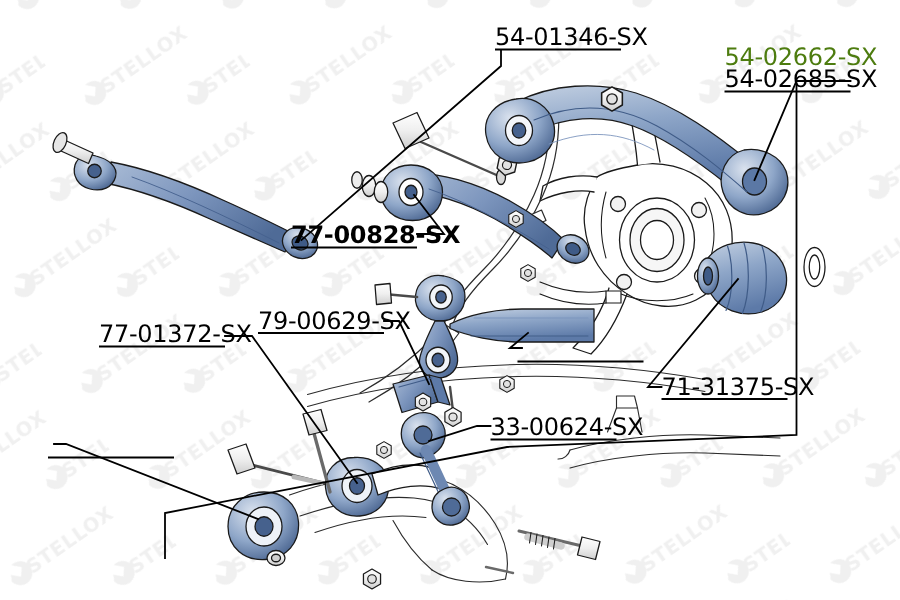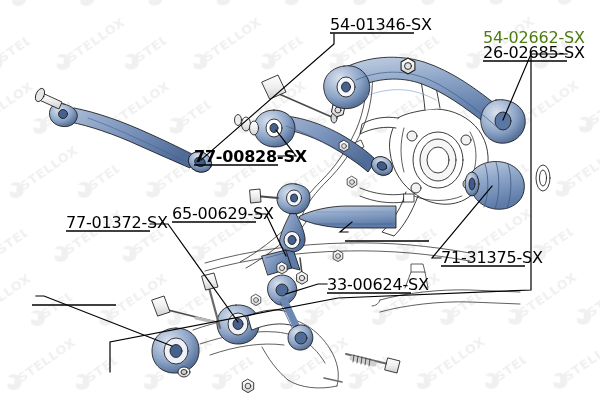--- a/index.html
+++ b/index.html
@@ -352,21 +352,21 @@
       <line x1="345" y1="241" x2="429" y2="241"></line>
       <line x1="441" y1="266" x2="525" y2="266"></line>
       <line x1="327" y1="293" x2="411" y2="293"></line>
       <line x1="32" y1="305" x2="116" y2="305"></line>
     </g>
   </svg>
 
   <div id="labels">
     <div class="lbl" style="left:330px;top:18px;">54-01346-SX</div>
     <div class="lbl blue" style="left:483px;top:31px;">54-02662-SX</div>
-    <div class="lbl" style="left:483px;top:46px;">26-02685-SX</div>
+    <div class="lbl" style="left:483px;top:46px;">54-02685-SX</div>
     <div class="lbl" style="left:194px;top:150px;font-weight:bold;">77-00828-SX</div>
     <div class="lbl" style="left:66px;top:216px;">77-01372-SX</div>
-    <div class="lbl" style="left:172px;top:207px;">65-00629-SX</div>
+    <div class="lbl" style="left:172px;top:207px;">79-00629-SX</div>
     <div class="lbl" style="left:441px;top:251px;text-align:right;">71-31375-SX</div>
     <div class="lbl" style="left:327px;top:278px;">33-00624-SX</div>
   </div>
 
 </div>
 
 </body></html>

